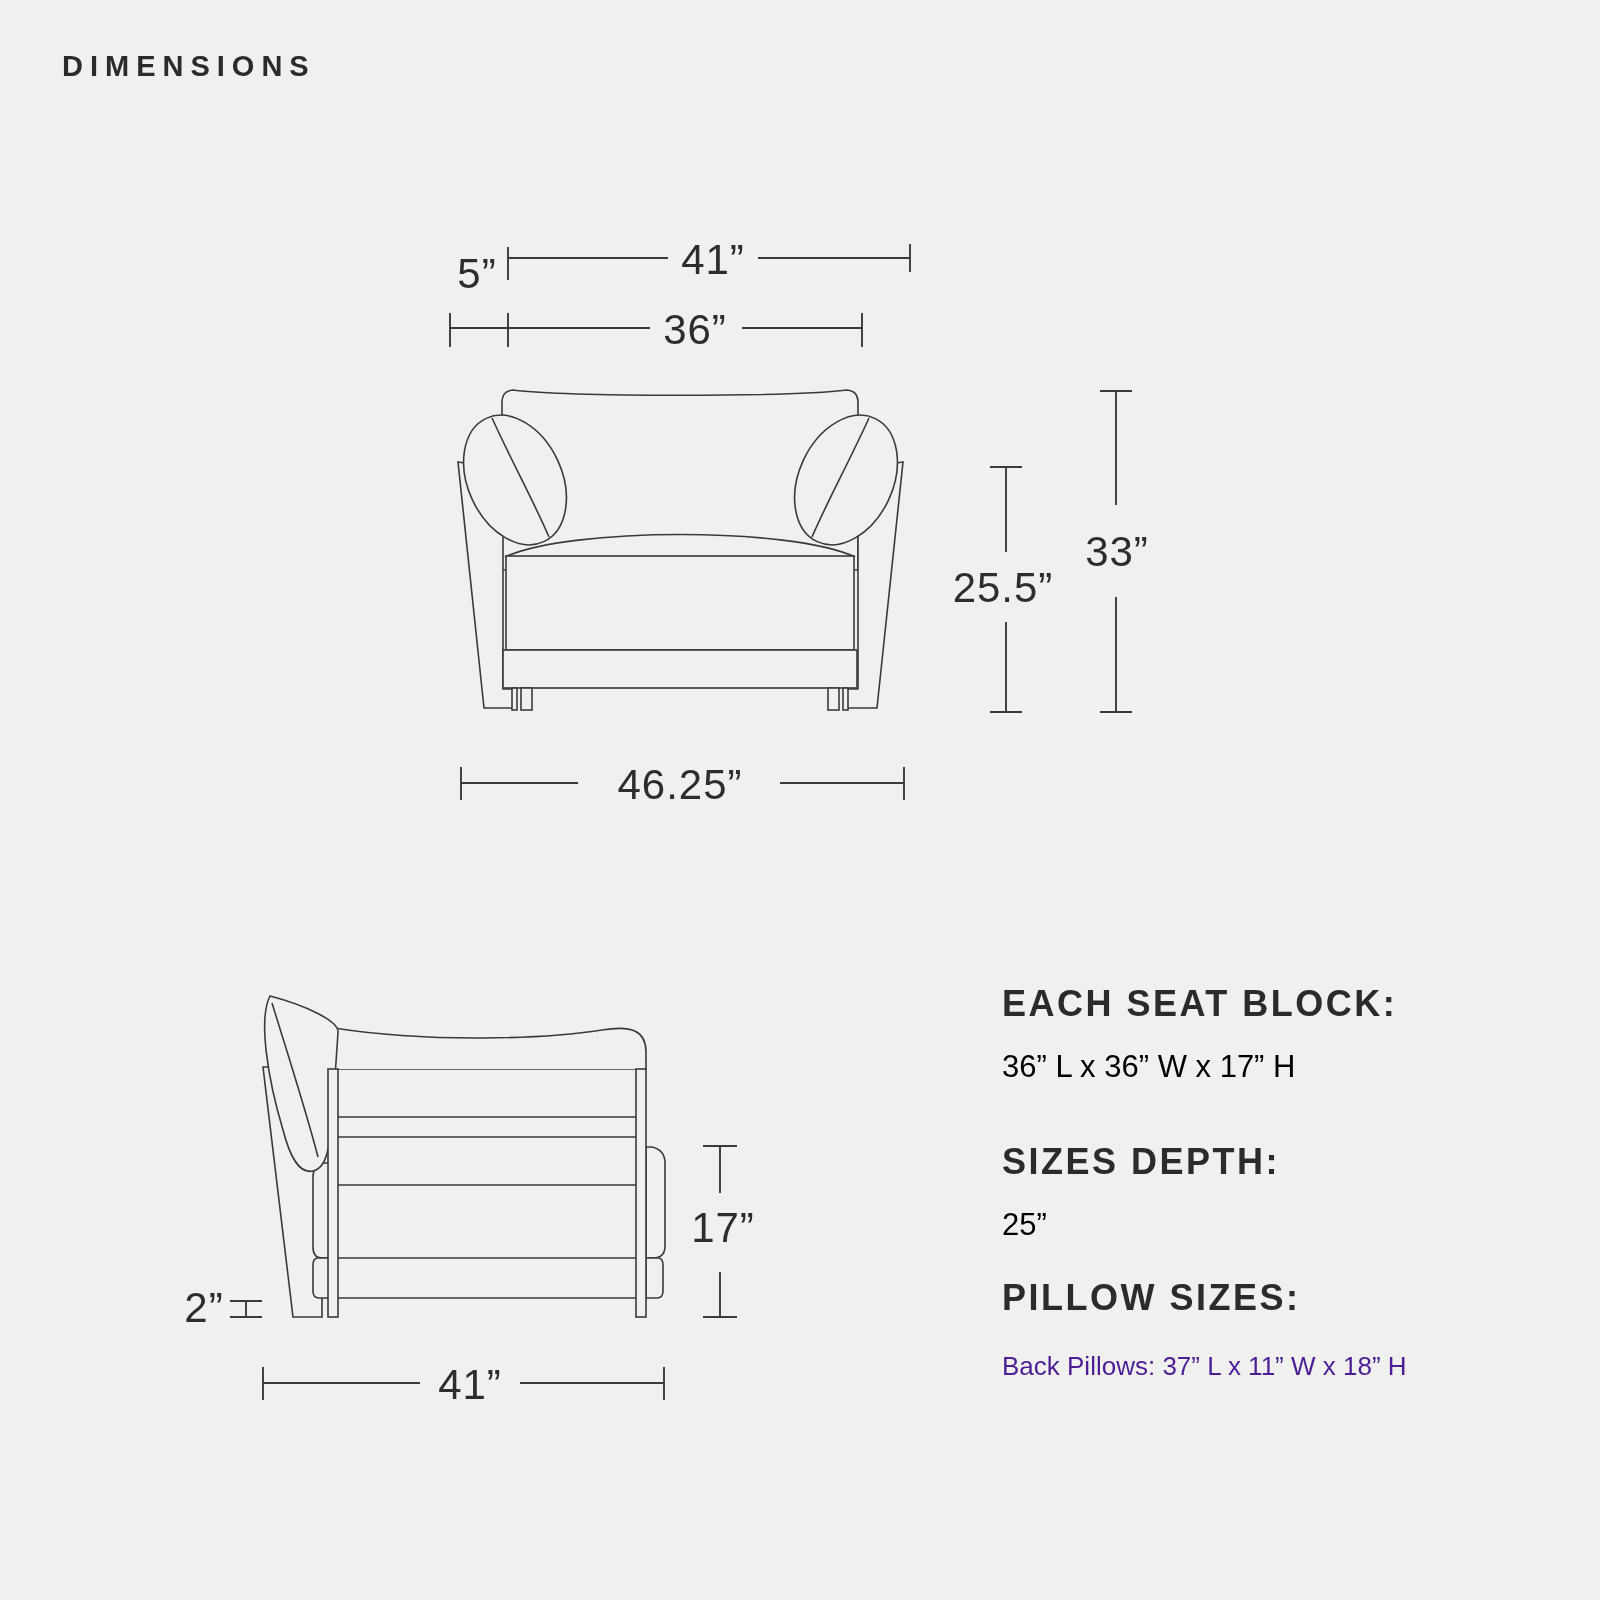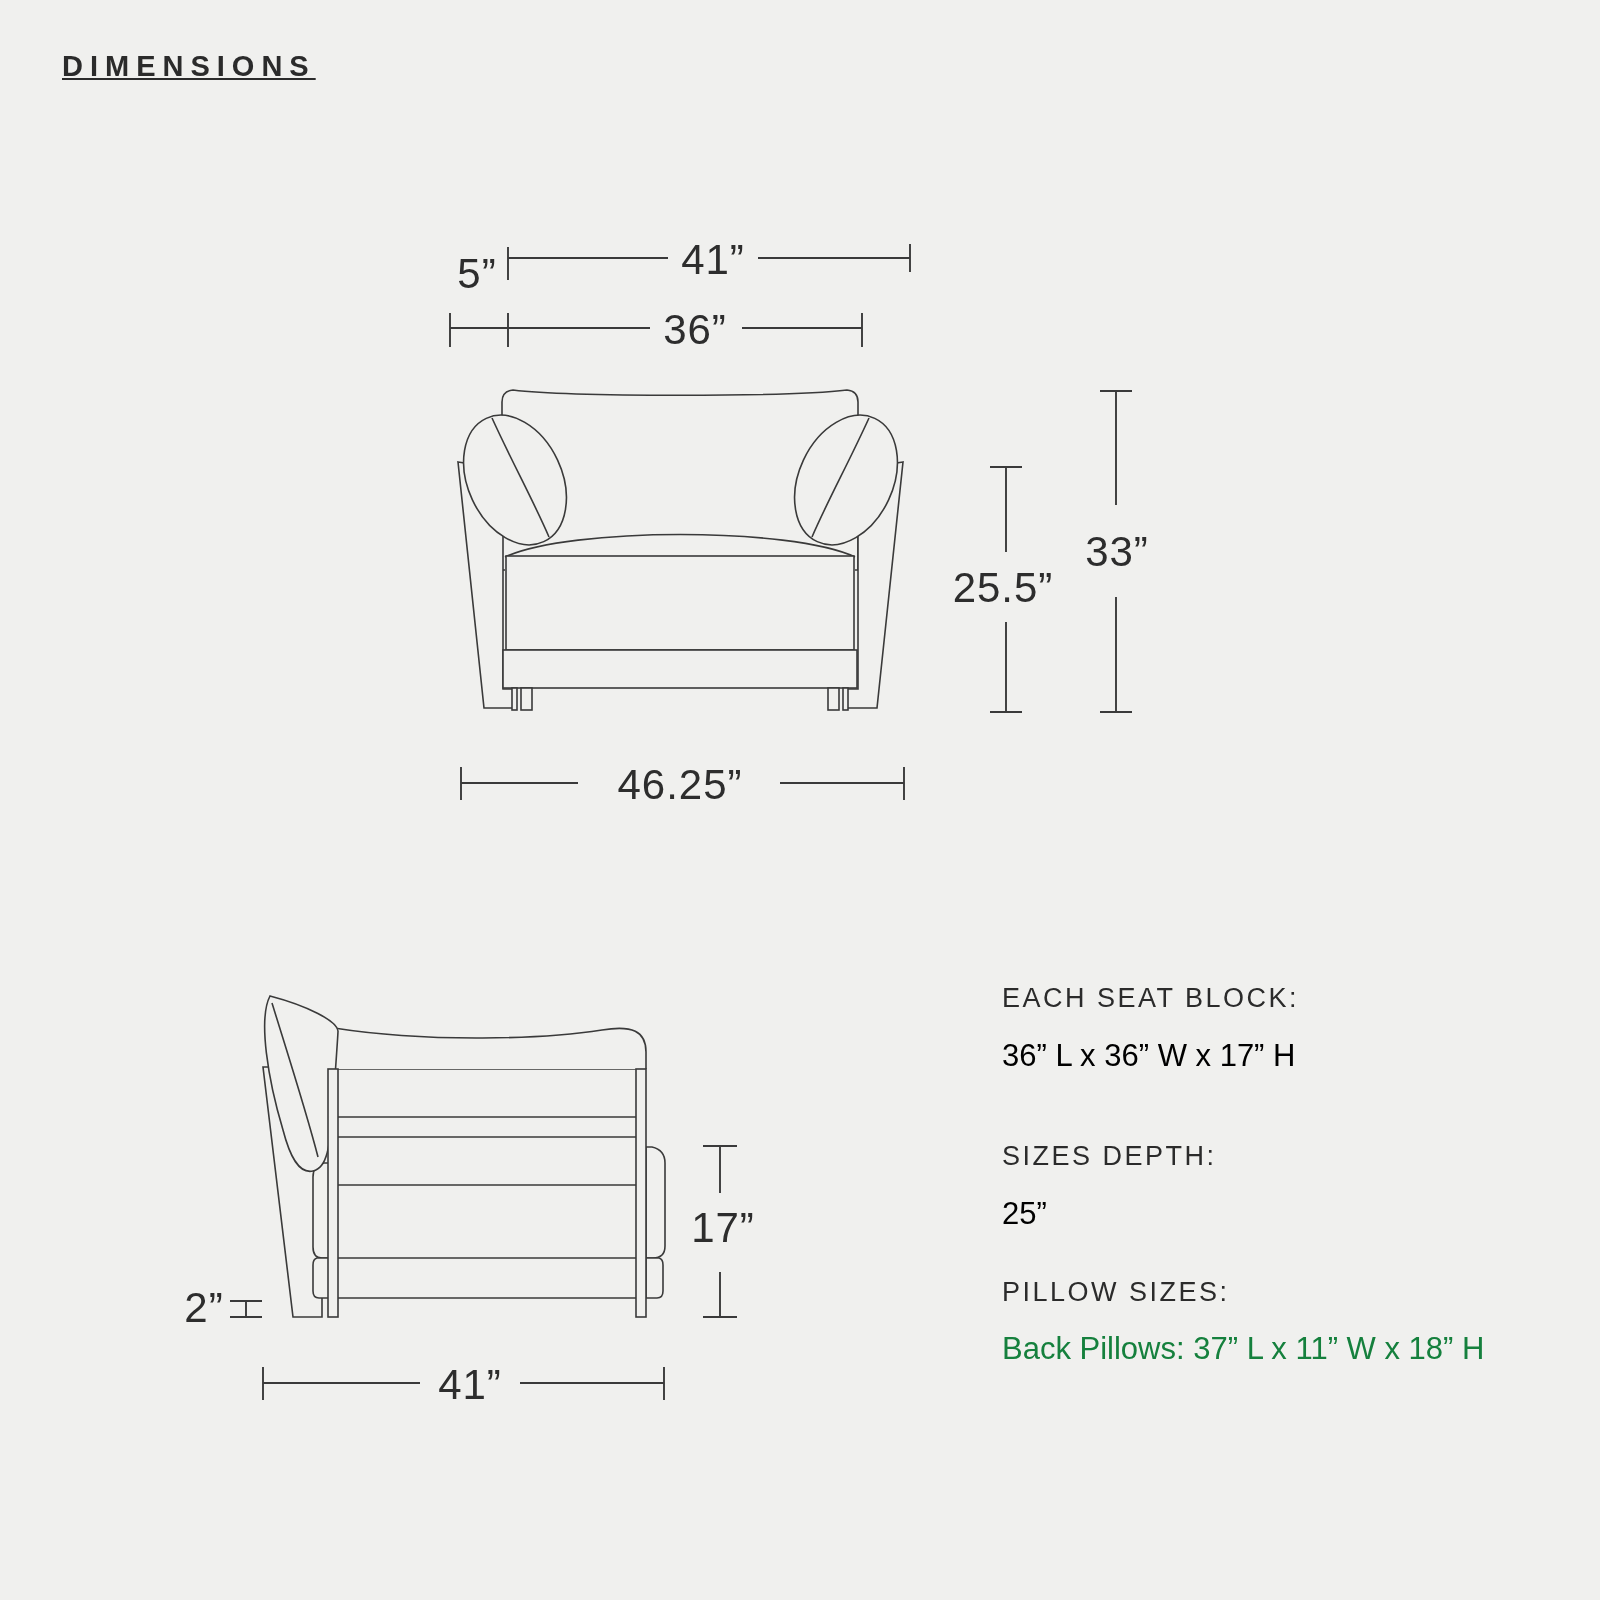--- a/index.html
+++ b/index.html
@@ -7,47 +7,46 @@
     position:relative;
     width:1600px;height:1600px;
     background:#f0f0ee;
     font-family:"Liberation Sans", sans-serif;
     overflow:hidden;
   }
   .page-title{
     position:absolute;left:62px;top:50px;
     font-size:29px;font-weight:700;letter-spacing:7px;
     color:#2b2b2b;
-    text-decoration:underline;
   }
   svg.diagram{position:absolute;left:0;top:0;}
   .draw{stroke:#3a3a3a;stroke-width:1.6;fill:none;}
   .draw-filled{stroke:#3a3a3a;stroke-width:1.6;fill:#f0f0ee;}
   .fill-only{fill:#f0f0ee;stroke:none;}
   .dimline{stroke:#3a3a3a;stroke-width:1.9;fill:none;}
   .dim-text{
     font-family:"Liberation Sans", sans-serif;
     font-size:42px;fill:#2d2d2d;letter-spacing:1px;
   }
   .specs{position:absolute;left:1002px;top:983px;width:575px;color:#2d2d2d;}
   .spec-block{position:absolute;left:0;}
   .spec-block.b1{top:0px;}
   .spec-block.b2{top:158px;}
   .spec-block.b3{top:294px;}
   .spec-heading{
-    font-size:27px;font-weight:400;letter-spacing:2.5px;
+    font-size:36px;font-weight:700;letter-spacing:2.5px;
     margin:0;color:#2b2b2b;white-space:nowrap;
   }
   .spec-value{
     font-size:31px;font-weight:400;margin:24px 0 0 0;
     color:#000000;white-space:nowrap;
   }
   .spec-line{
-    font-size:31px;font-weight:400;line-height:36px;
-    margin:23px 0 0 0;color:#15803d;white-space:nowrap;
+    font-size:26px;font-weight:400;line-height:36px;
+    margin:29px 0 0 0;color:#4c1d95;white-space:nowrap;
   }
 </style>
 </head>
 <body>
 
 <div class="canvas">
 
   <div class="page-title">DIMENSIONS</div>
 
   <svg class="diagram" width="1600" height="1600" viewBox="0 0 1600 1600">

